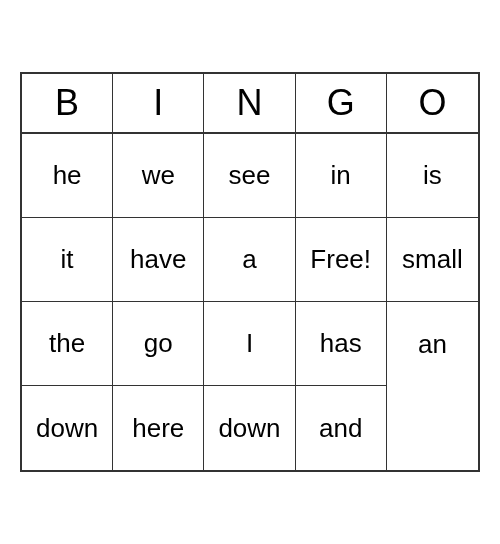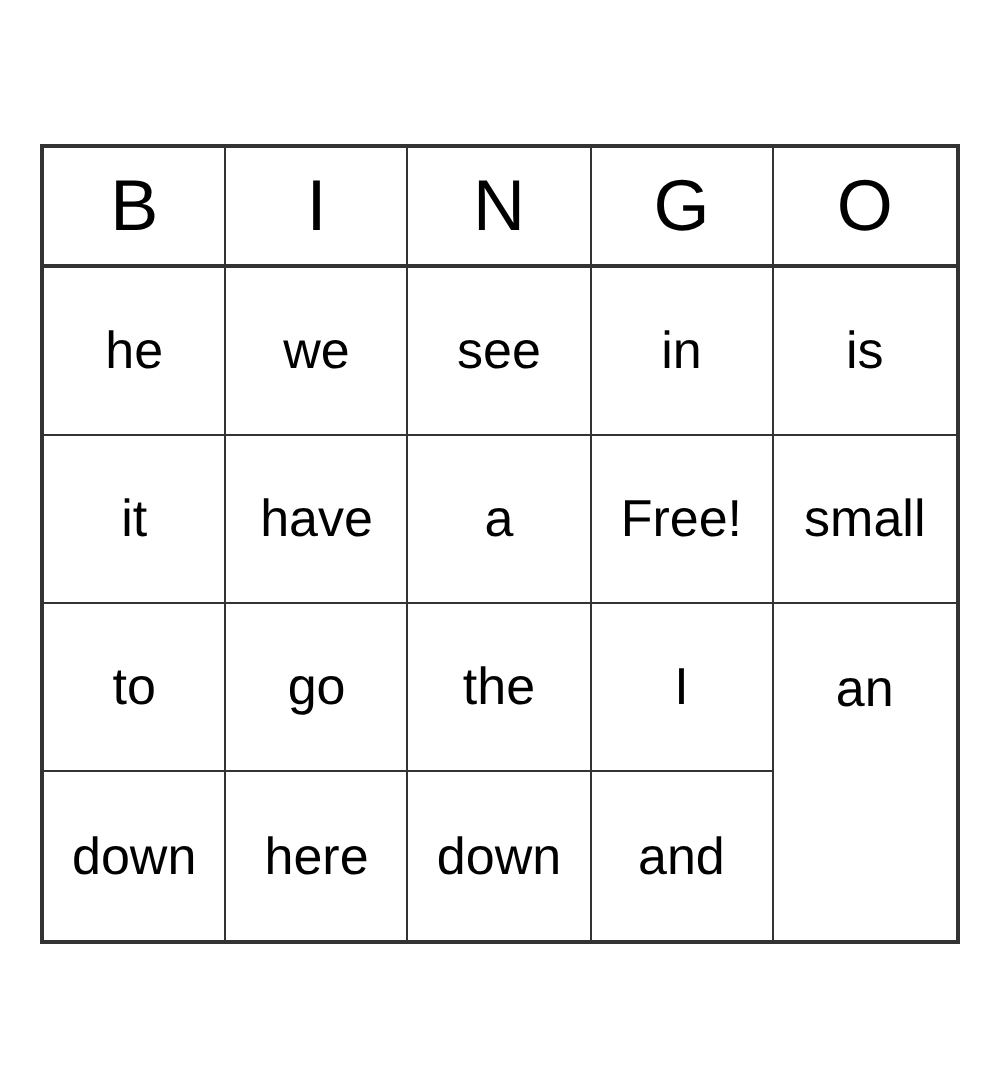--- a/index.html
+++ b/index.html
@@ -82,23 +82,23 @@
   <div class="bingo-cell">he</div>
       <div class="bingo-cell">we</div>
       <div class="bingo-cell">see</div>
       <div class="bingo-cell">in</div>
       <div class="bingo-cell">is</div>
       <div class="bingo-cell">it</div>
       <div class="bingo-cell">have</div>
       <div class="bingo-cell">a</div>
       <div class="bingo-cell">Free!</div>
       <div class="bingo-cell">small</div>
-      <div class="bingo-cell">to</div>
+      <div class="bingo-cell">the</div>
       <div class="bingo-cell">go</div>
-      <div class="bingo-cell">the</div>
       <div class="bingo-cell">I</div>
+      <div class="bingo-cell">has</div>
       <div class="bingo-cell">an</div>
       <div class="bingo-cell">down</div>
       <div class="bingo-cell">here</div>
       <div class="bingo-cell">down</div>
       <div class="bingo-cell">and</div>
     </div>
 </div>
 
 </body></html>

